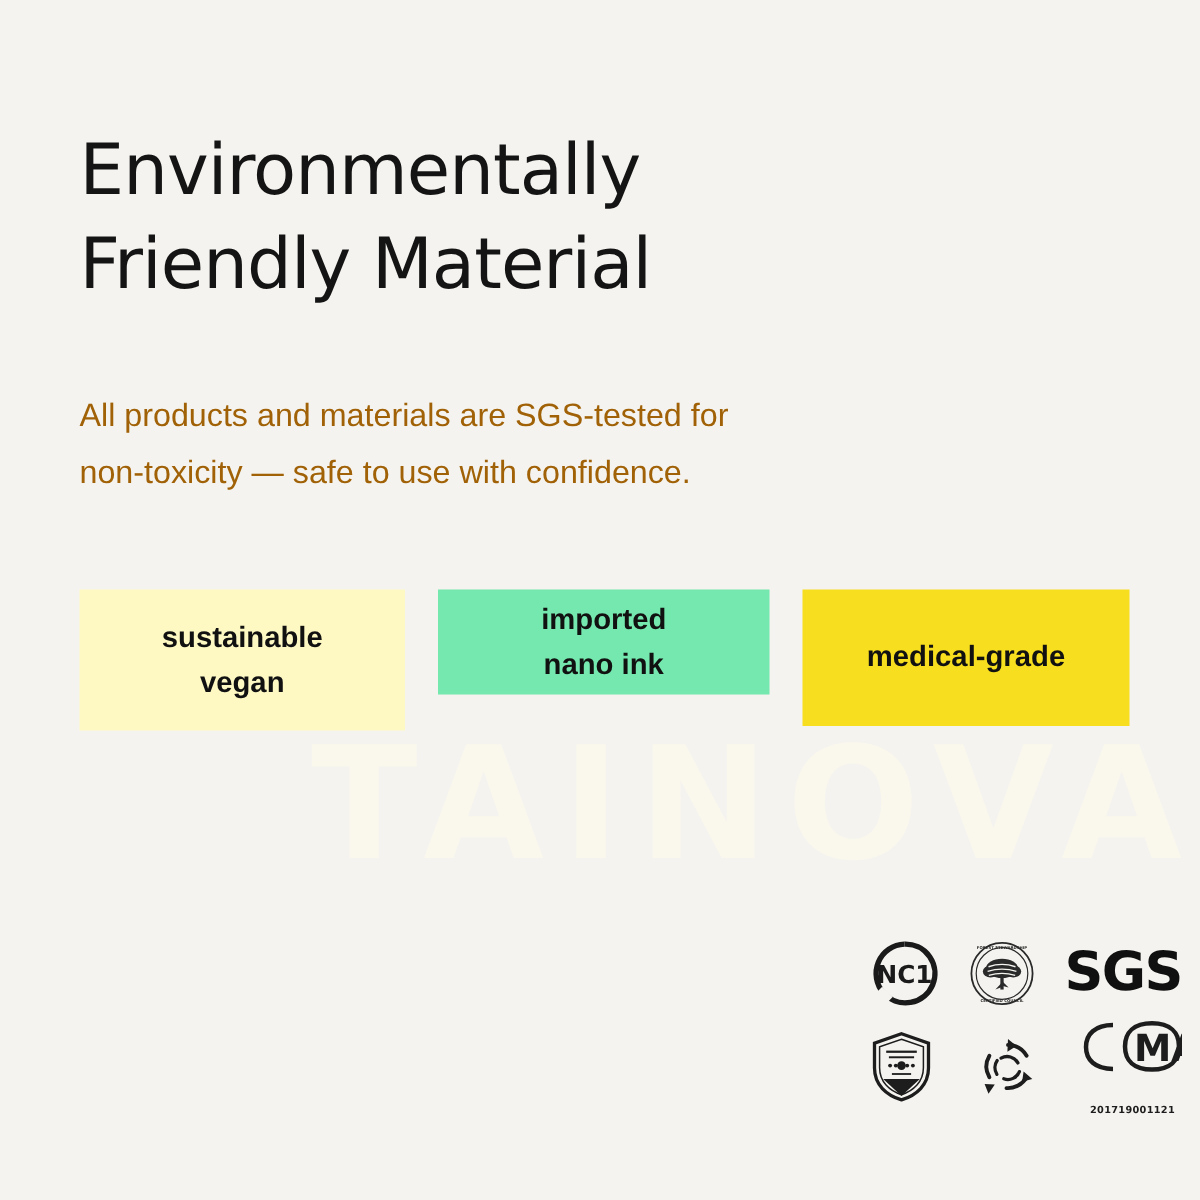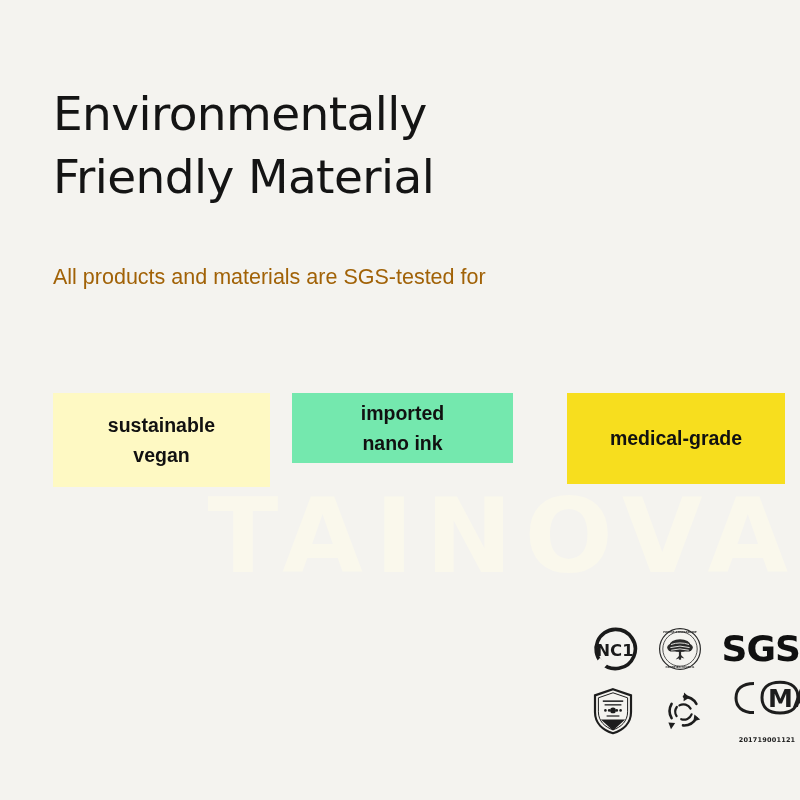--- a/index.html
+++ b/index.html
@@ -89,26 +89,26 @@
     font-weight: 700;
     font-size: 19.5px;
     line-height: 1.55;
     color: #111111;
     text-align: center;
   }
   .chip .cl { display: block; white-space: nowrap; }
 
   .chip-0 { left: 0px;   width: 217px; height: 94px; }
   .chip-1 { left: 239px; width: 221px; height: 70px; }
-  .chip-2 { left: 482px; width: 218px; height: 91px; margin-left: 32px; }
+  .chip-2 { left: 482px; width: 218px; height: 91px; }
 
   
   .certs {
     position: absolute;
-    left: 592px;
+    left: 580px;
     top: 620px;
     width: 208px;
     height: 126px;
   }
   .cert-row {
     position: absolute;
     left: 0;
     width: 208px;
     height: 58px;
     display: flex;
@@ -150,20 +150,21 @@
 
   <div class="watermark" style="color: rgb(250, 248, 236); text-align: right;">TAINOVA</div>
 
   <h1 class="headline" style="color: rgb(20, 20, 20);">
     <span class="ln">Environmentally</span>
     <span class="ln">Friendly Material</span>
   </h1>
 
   <p class="subcopy" style="color: #a16207;">
     <span class="ln">All products and materials are SGS-tested for</span>
+    <span class="ln">non-toxicity — safe to use with confidence.</span>
   </p>
 
   <div class="chips">
 
     <div class="chip chip-0" style="background: #fef9c3; color: rgb(17, 17, 17);">
       <span class="cl">sustainable</span>
       <span class="cl">vegan</span>
     </div>
 
     <div class="chip chip-1" style="background: rgb(116, 232, 174); color: rgb(17, 17, 17);">

